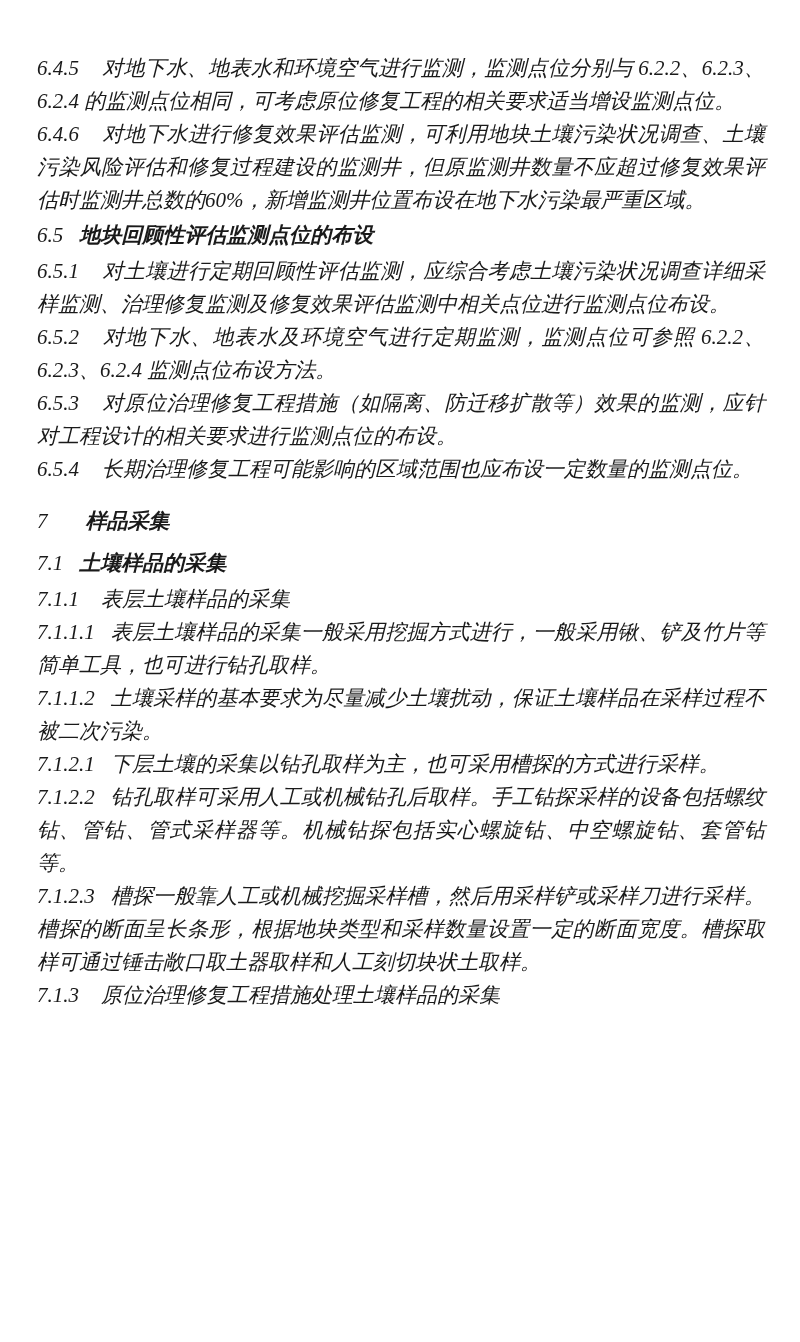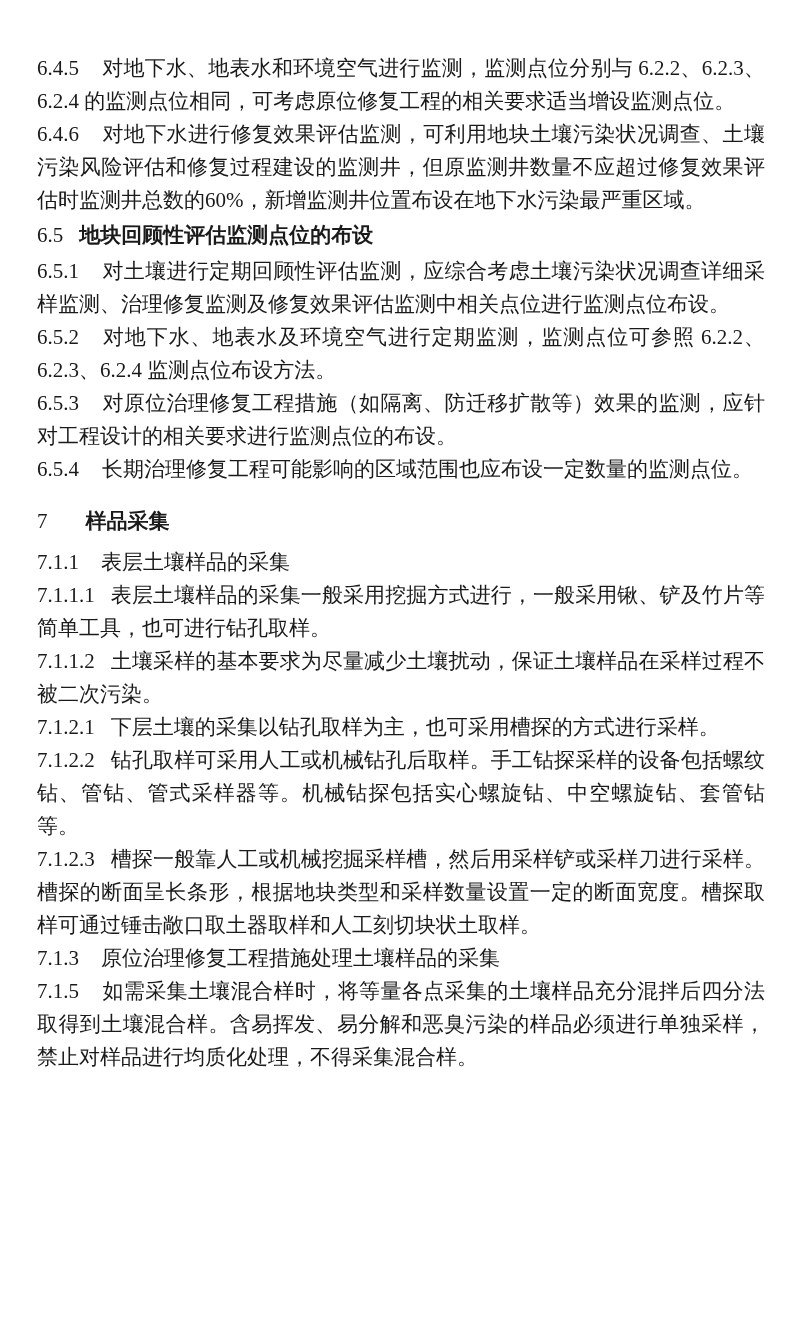--- a/index.html
+++ b/index.html
@@ -12,20 +12,21 @@
     width: 800px;
     height: 1134px;
     box-sizing: border-box;
     background: #ffffff;
     padding: 52px 35px 0 37px;
     font-family: "Liberation Serif", "DejaVu Serif", serif;
     font-size: 21px;
     line-height: 33px;
     color: #1a1a1a;
     overflow: hidden;
+    font-style: italic;
   }
   .page p {
     margin: 0;
     text-align: justify;
     text-justify: inter-ideograph;
   }
   .num {
     display: inline-block;
     font-family: "Liberation Serif", "DejaVu Serif", serif;
     white-space: nowrap;
@@ -61,33 +62,33 @@
   <p class="clause"><span class="num n-c3">6.5.1</span><span class="txt">对土壤进行定期回顾性评估监测，应综合考虑土壤污染状况调查详细采样监测、治理修复监测及修复效果评估监测中相关点位进行监测点位布设。</span></p>
 
   <p class="clause"><span class="num n-c3">6.5.2</span><span class="txt">对地下水、地表水及环境空气进行定期监测，监测点位可参照 6.2.2、6.2.3、6.2.4 监测点位布设方法。</span></p>
 
   <p class="clause"><span class="num n-c3">6.5.3</span><span class="txt">对原位治理修复工程措施（如隔离、防迁移扩散等）效果的监测，应针对工程设计的相关要求进行监测点位的布设。</span></p>
 
   <p class="clause"><span class="num n-c3">6.5.4</span><span class="txt">长期治理修复工程可能影响的区域范围也应布设一定数量的监测点位。</span></p>
 
   <p class="chapter"><span class="num n-chapter">7</span><span class="txt">样品采集</span></p>
 
+  <p class="heading"><span class="num n-h2">7.1</span><span class="txt">土壤样品的采集</span></p>
 
   <p class="subhead"><span class="num n-sub">7.1.1</span><span class="txt">表层土壤样品的采集</span></p>
 
   <p class="clause4"><span class="num n-c4">7.1.1.1</span><span class="txt">表层土壤样品的采集一般采用挖掘方式进行，一般采用锹、铲及竹片等简单工具，也可进行钻孔取样。</span></p>
 
   <p class="clause4"><span class="num n-c4">7.1.1.2</span><span class="txt">土壤采样的基本要求为尽量减少土壤扰动，保证土壤样品在采样过程不被二次污染。</span></p>
 
 
   <p class="clause4"><span class="num n-c4">7.1.2.1</span><span class="txt">下层土壤的采集以钻孔取样为主，也可采用槽探的方式进行采样。</span></p>
 
   <p class="clause4"><span class="num n-c4">7.1.2.2</span><span class="txt">钻孔取样可采用人工或机械钻孔后取样。手工钻探采样的设备包括螺纹钻、管钻、管式采样器等。机械钻探包括实心螺旋钻、中空螺旋钻、套管钻等。</span></p>
 
   <p class="clause4"><span class="num n-c4">7.1.2.3</span><span class="txt">槽探一般靠人工或机械挖掘采样槽，然后用采样铲或采样刀进行采样。槽探的断面呈长条形，根据地块类型和采样数量设置一定的断面宽度。槽探取样可通过锤击敞口取土器取样和人工刻切块状土取样。</span></p>
 
   <p class="subhead"><span class="num n-sub">7.1.3</span><span class="txt">原位治理修复工程措施处理土壤样品的采集</span></p>
 
 
 
-  <p class="clause"><span class="num n-c3">7.1.5</span><span class="txt">如需采集土壤混合样时，将等量各点采集的土壤样品充分混拌后四分法取得到土壤混合样。含易挥发、易分解和恶臭污染的样品必须进行单独采样，禁止对样品进行均质化处理，不得采集混合样。</span></p>
 
 </div>
 
 </body></html>

